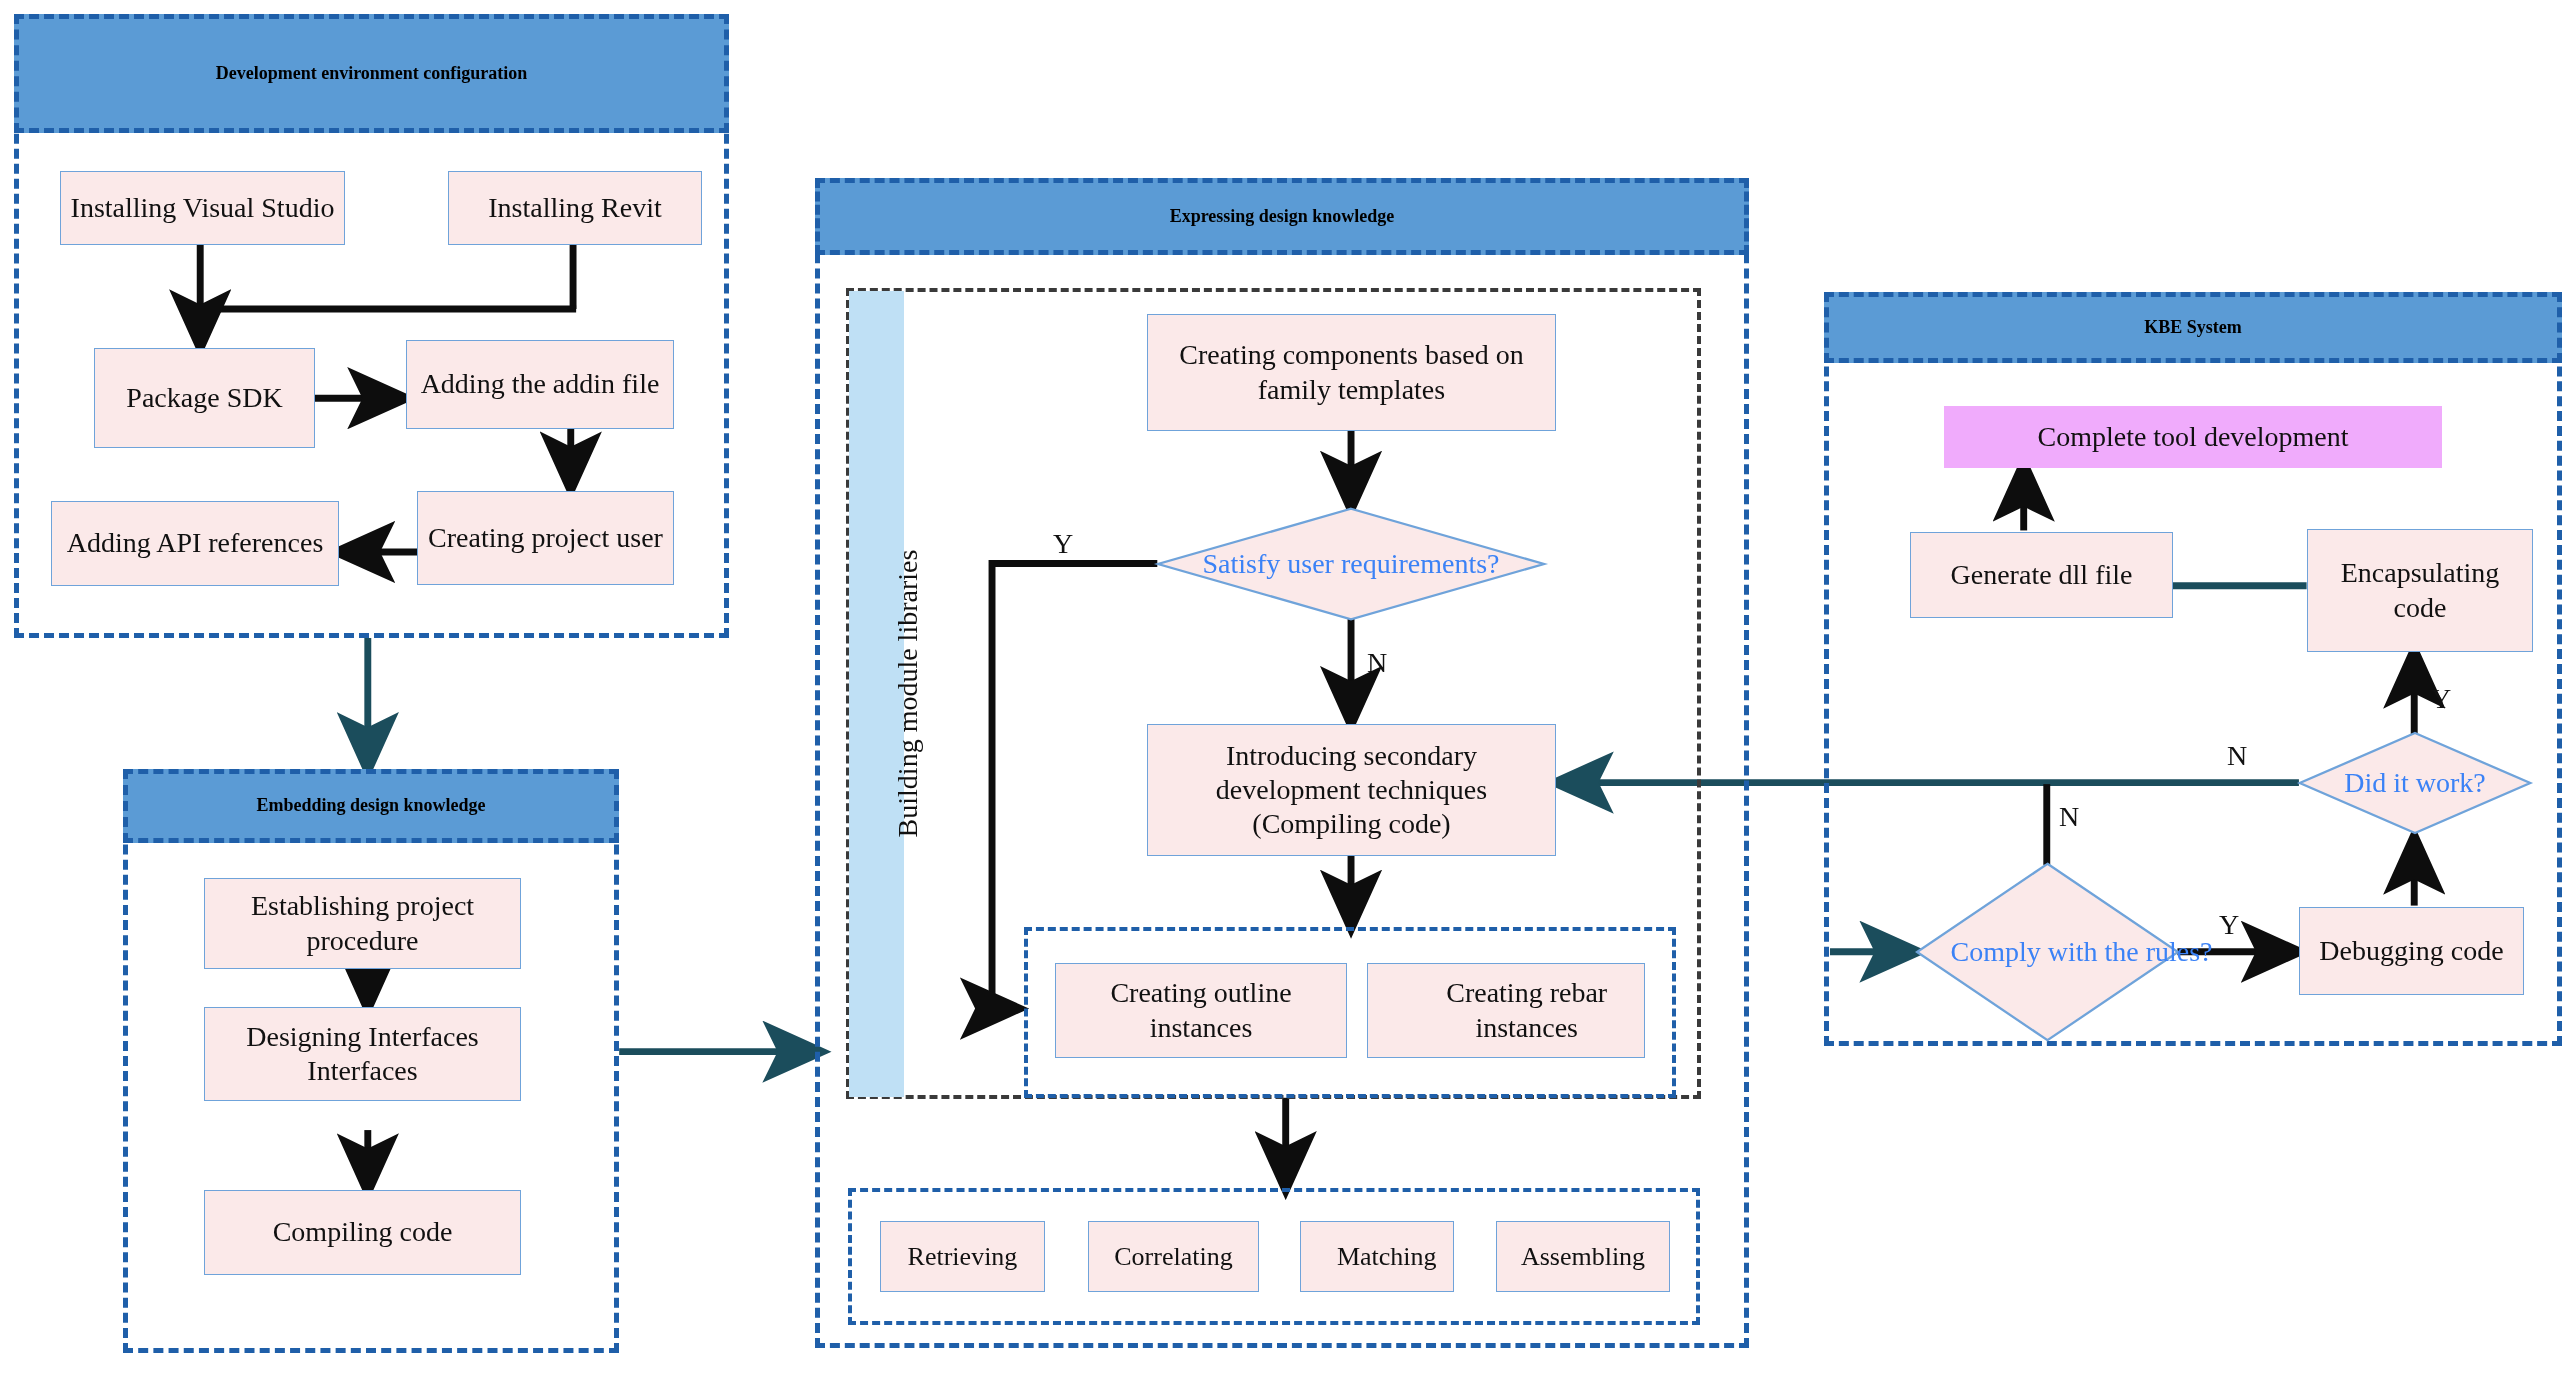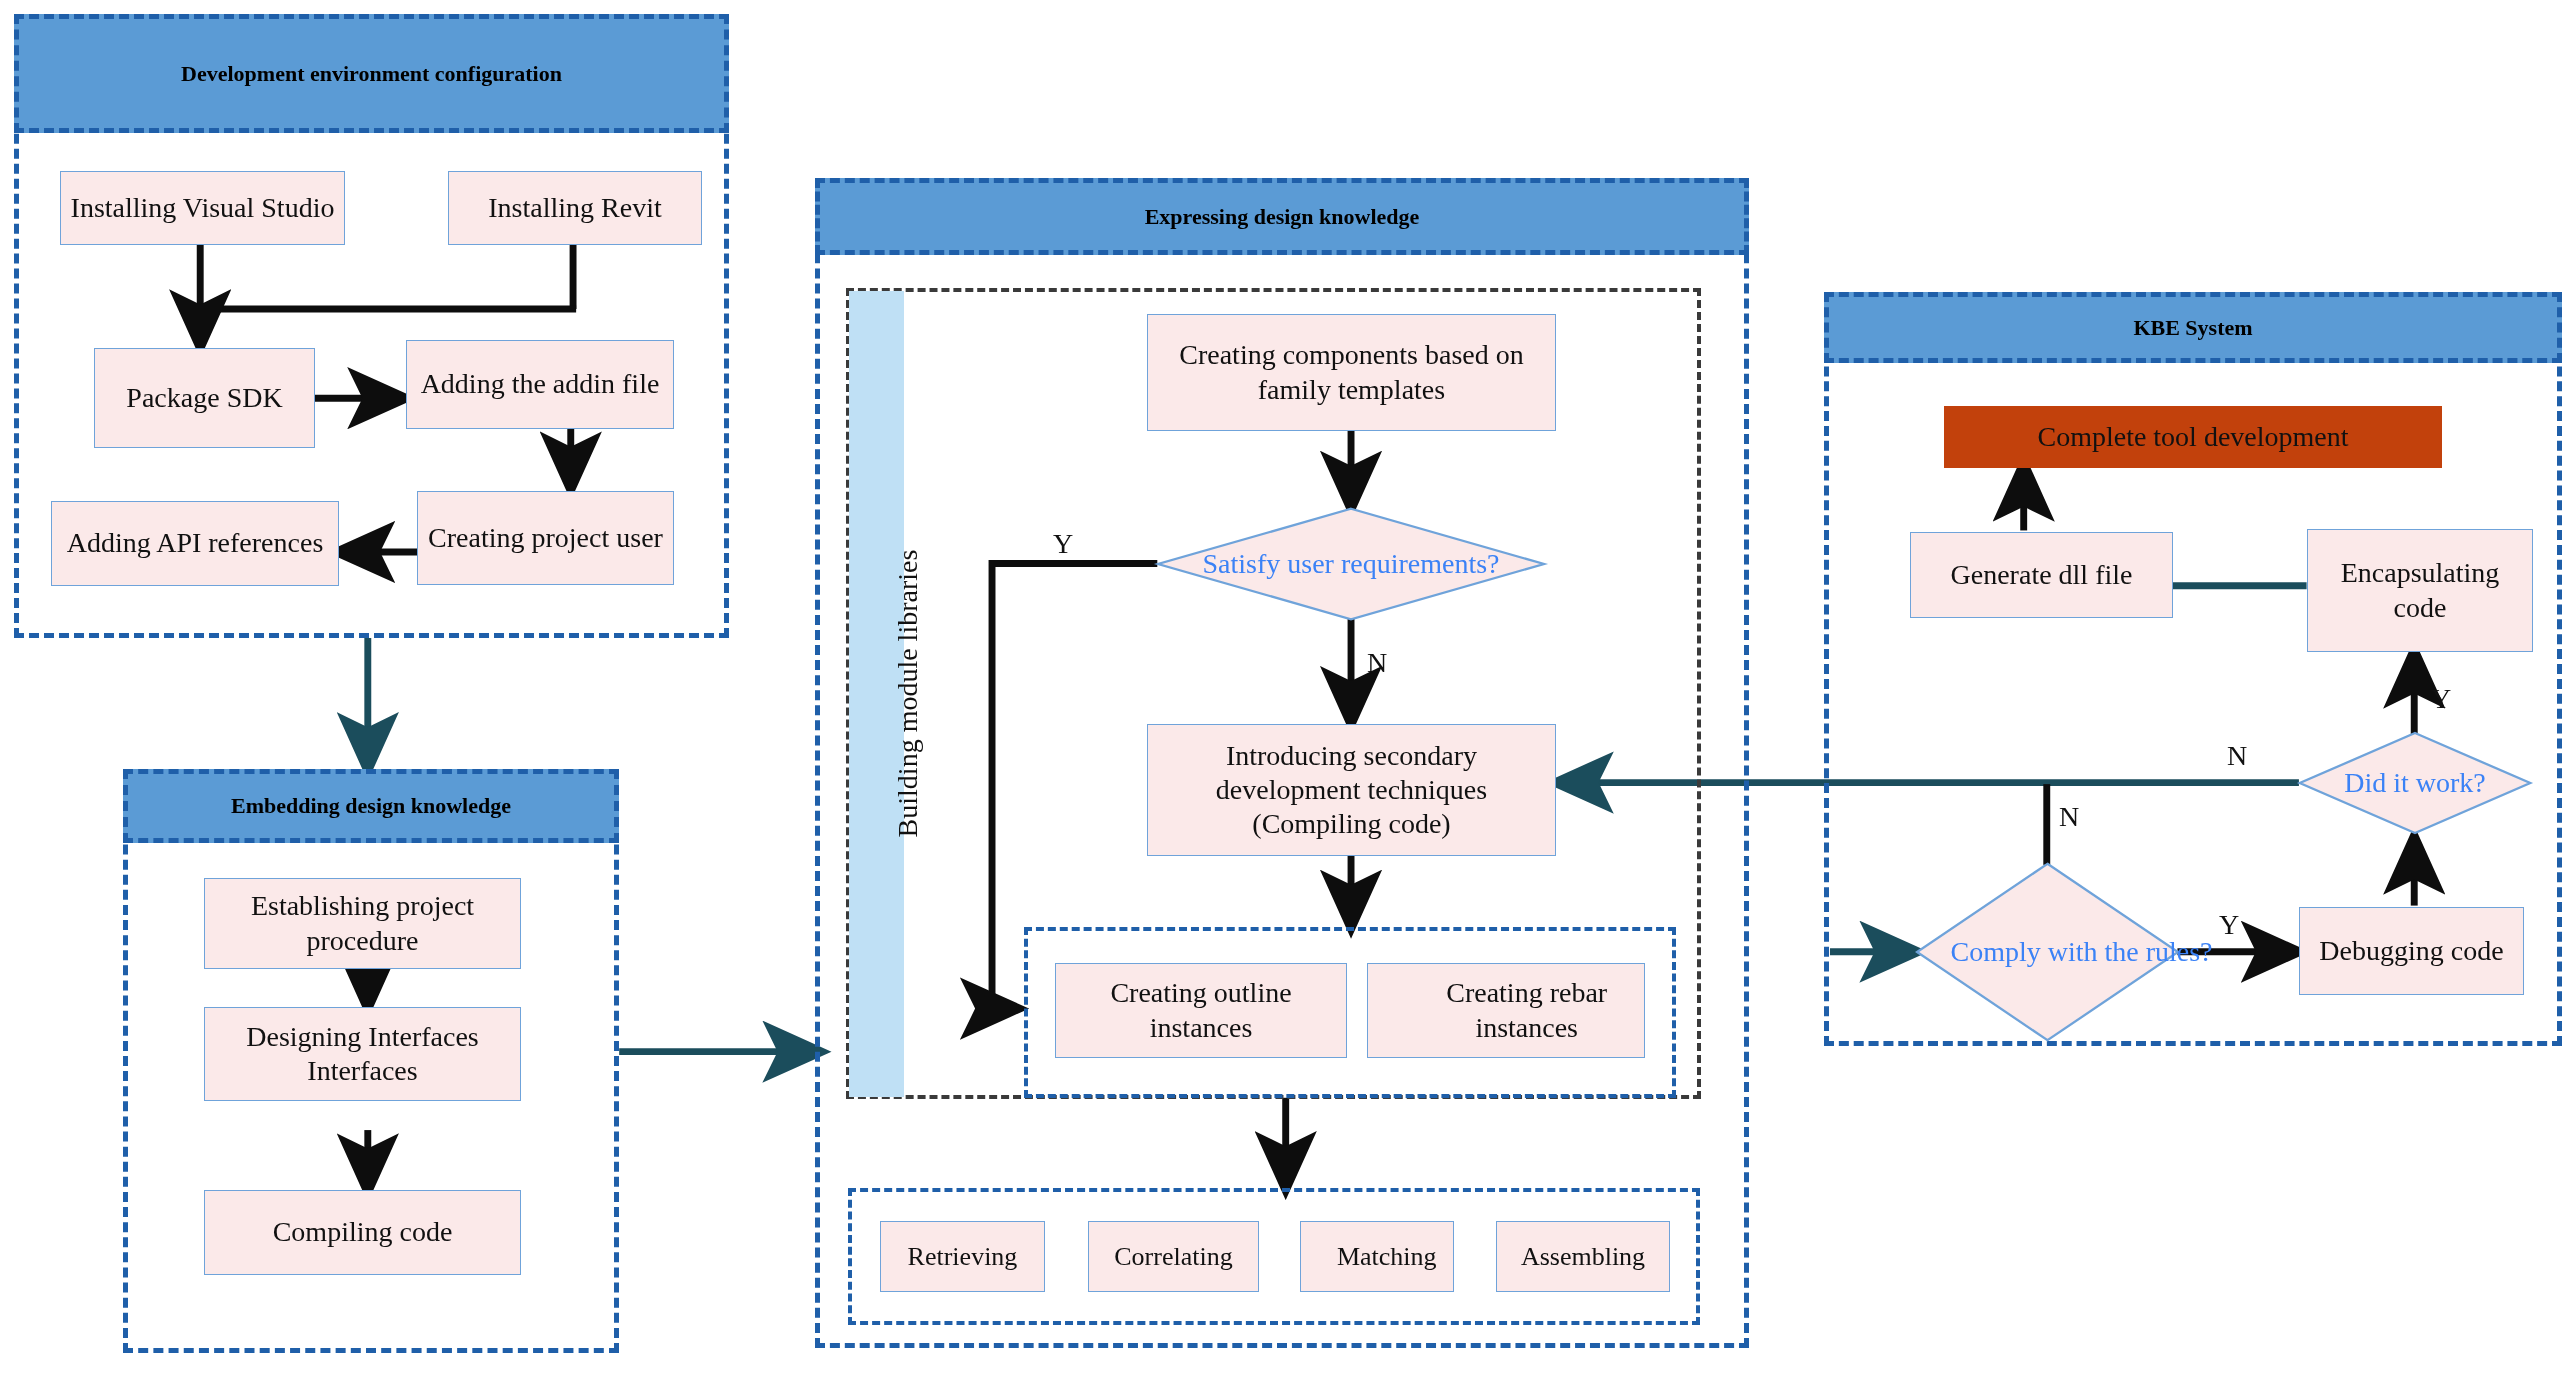--- a/index.html
+++ b/index.html
@@ -10,37 +10,37 @@
   .panel{position:absolute;border:5.4px dashed #1F5FA9;box-sizing:border-box;background:transparent;}
   .panel-head{position:absolute;background:#5B9BD5;border:5.4px dashed #1F5FA9;box-sizing:border-box;
     display:flex;align-items:center;justify-content:center;text-align:center;
     font-weight:bold;color:#000;line-height:1.18;}
   .inner-dash-dark{position:absolute;border:4.6px dashed #3A3A3A;box-sizing:border-box;}
   .inner-dash-blue{position:absolute;border:4.6px dashed #1F5FA9;box-sizing:border-box;}
 
   .node{position:absolute;background:#FBE9E9;border:1.5px solid #6FA3DA;box-sizing:border-box;
     display:flex;align-items:center;justify-content:center;text-align:center;
     color:#111;line-height:1.22;padding:1.5px 4.6px;}
-  .lblue{position:absolute;background:#c2410c;border:none;box-sizing:border-box;
+  .lblue{position:absolute;background:#f0abfc;border:none;box-sizing:border-box;
     display:flex;align-items:center;justify-content:center;text-align:center;color:#111;}
   .vband{position:absolute;background:#BFE0F5;}
   .vlabel{position:absolute;transform-origin:center center;
     display:flex;align-items:center;justify-content:center;white-space:nowrap;color:#111;}
 
   .diamond-wrap{position:absolute;}
   .diamond-wrap svg{position:absolute;left:0;top:0;overflow:visible;}
   .diamond-txt{position:absolute;left:0;top:0;width:100%;height:100%;
     display:flex;align-items:center;justify-content:center;text-align:center;
     color:#3b82f6;line-height:1.22;pointer-events:none;}
 
   .edgelayer{position:absolute;left:0;top:0;width:2576px;height:1373px;pointer-events:none;}
   .elabel{position:absolute;color:#111;font-family:"Liberation Serif",serif;}
 
   
-  .f-head{font-size:22px;}
+  .f-head{font-size:18px;}
   .f-node{font-size:28px;}
   .f-small{font-size:26px;}
   .f-lbl{font-size:28px;}
 </style>
 </head>
 <body>
 
 <div id="stage">
 
   <svg class="edgelayer" viewBox="0 0 3350 1786">

